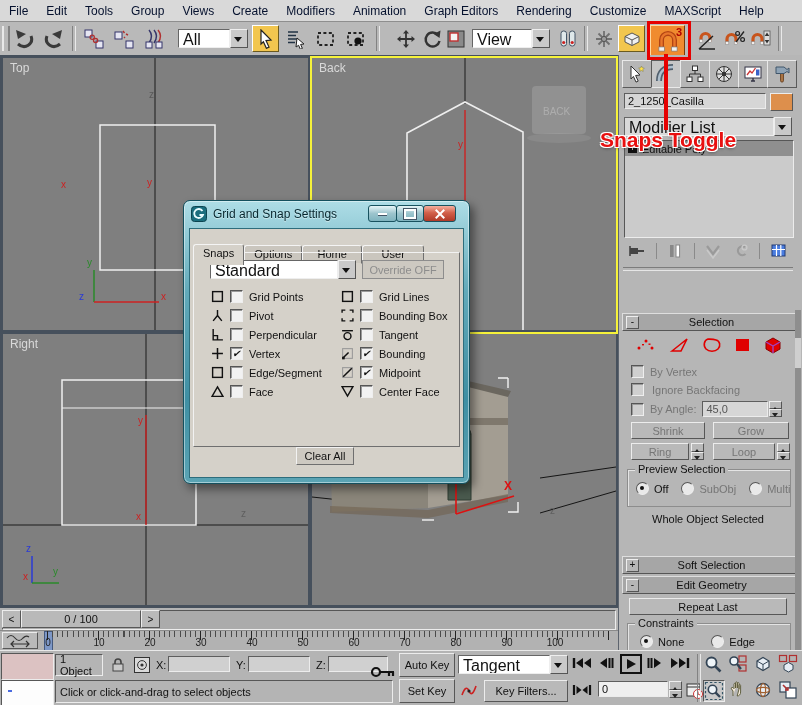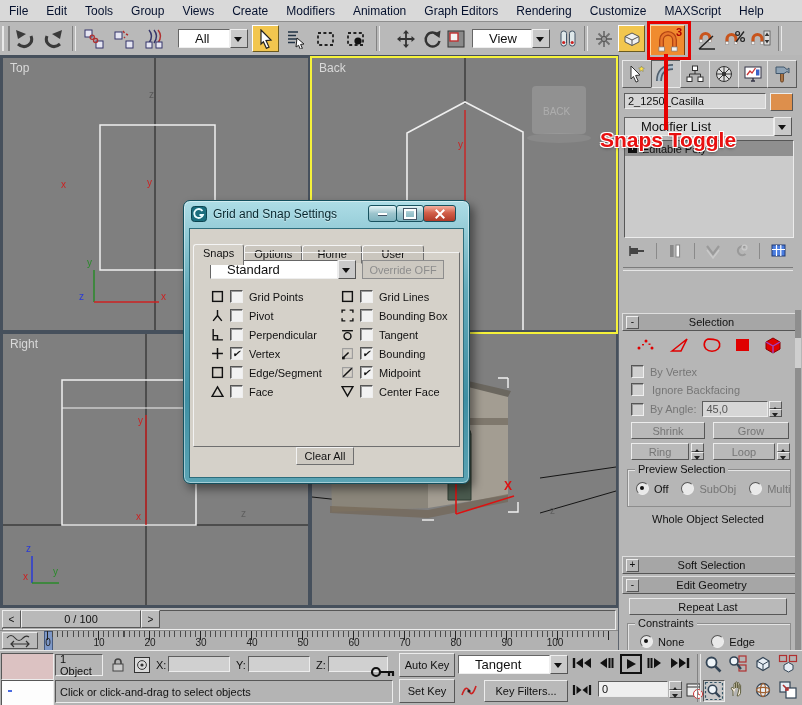--- a/index.html
+++ b/index.html
@@ -12,21 +12,21 @@
   .fld{border:1px solid;border-color:#5e5e5e #ececec #ececec #5e5e5e;background:#d6d6d6;font:11px "Liberation Sans",sans-serif;padding:0 3px;height:16px;box-sizing:border-box;color:#111}
   
   #menubar{position:absolute;left:0;top:0;width:802px;height:21px;background:#d9d9d9;border-bottom:1px solid #8e8e8e;display:flex;align-items:center}
   #menubar span{padding:0 9px;font-size:12px;color:#05112e}
   #toolbar{position:absolute;left:0;top:22px;width:802px;height:33px;background:#b9b9b9;border-bottom:1px solid #6e6e6e}
   .tbtn{position:absolute;top:3px;width:27px;height:27px;box-sizing:border-box;display:flex;align-items:center;justify-content:center;background:#b9b9b9;border:1px solid #b9b9b9}
   .tbtn.on{background:#f2c64f;border-color:#fff #6b5a20 #6b5a20 #fff}
   .tsep{position:absolute;top:4px;width:2px;height:25px;border-left:1px solid #828282;border-right:1px solid #e9e9e9}
   .grip{position:absolute;left:2px;top:4px;width:4px;height:25px;border-left:2px solid #e9e9e9;border-right:2px solid #828282}
   .dd{position:absolute;display:flex;height:19px}
-  .ddf{flex:1;background:#fff;border:1px solid;border-color:#666 #eee #eee #666;padding:1px 16px;font-size:13px;white-space:nowrap;overflow:hidden}
+  .ddf{flex:1;background:#fff;border:1px solid;border-color:#666 #eee #eee #666;padding:1px 4px;font-size:16px;white-space:nowrap;overflow:hidden}
   .dda{width:16px;background:#c9c9c9;border:1px solid;border-color:#eee #555 #555 #eee;position:relative}
   .dda::after{content:"";position:absolute;left:3px;top:7px;border:4px solid transparent;border-top:5px solid #111}
   .snapbtn{position:absolute;top:3px;width:33px;height:29px;background:#f08b2f;border:1px solid;border-color:#ffd9a0 #7a3c08 #7a3c08 #ffd9a0;display:flex;align-items:center;justify-content:center;position:absolute}
   .snap3{position:absolute;right:2px;top:0;color:#b00000;font-weight:bold;font-size:11px}
   
   #vparea{position:absolute;left:0;top:55px;width:618px;height:553px;background:#46505c}
   .vp{position:absolute;background:#7f7f7f;overflow:hidden}
   .vplabel{position:absolute;left:7px;top:3px;color:#d9d9d9;font-size:12px}
   #vpback-border{position:absolute;left:310px;top:1px;width:304px;height:274px;border:2px solid #f6f23a;pointer-events:none}
   

